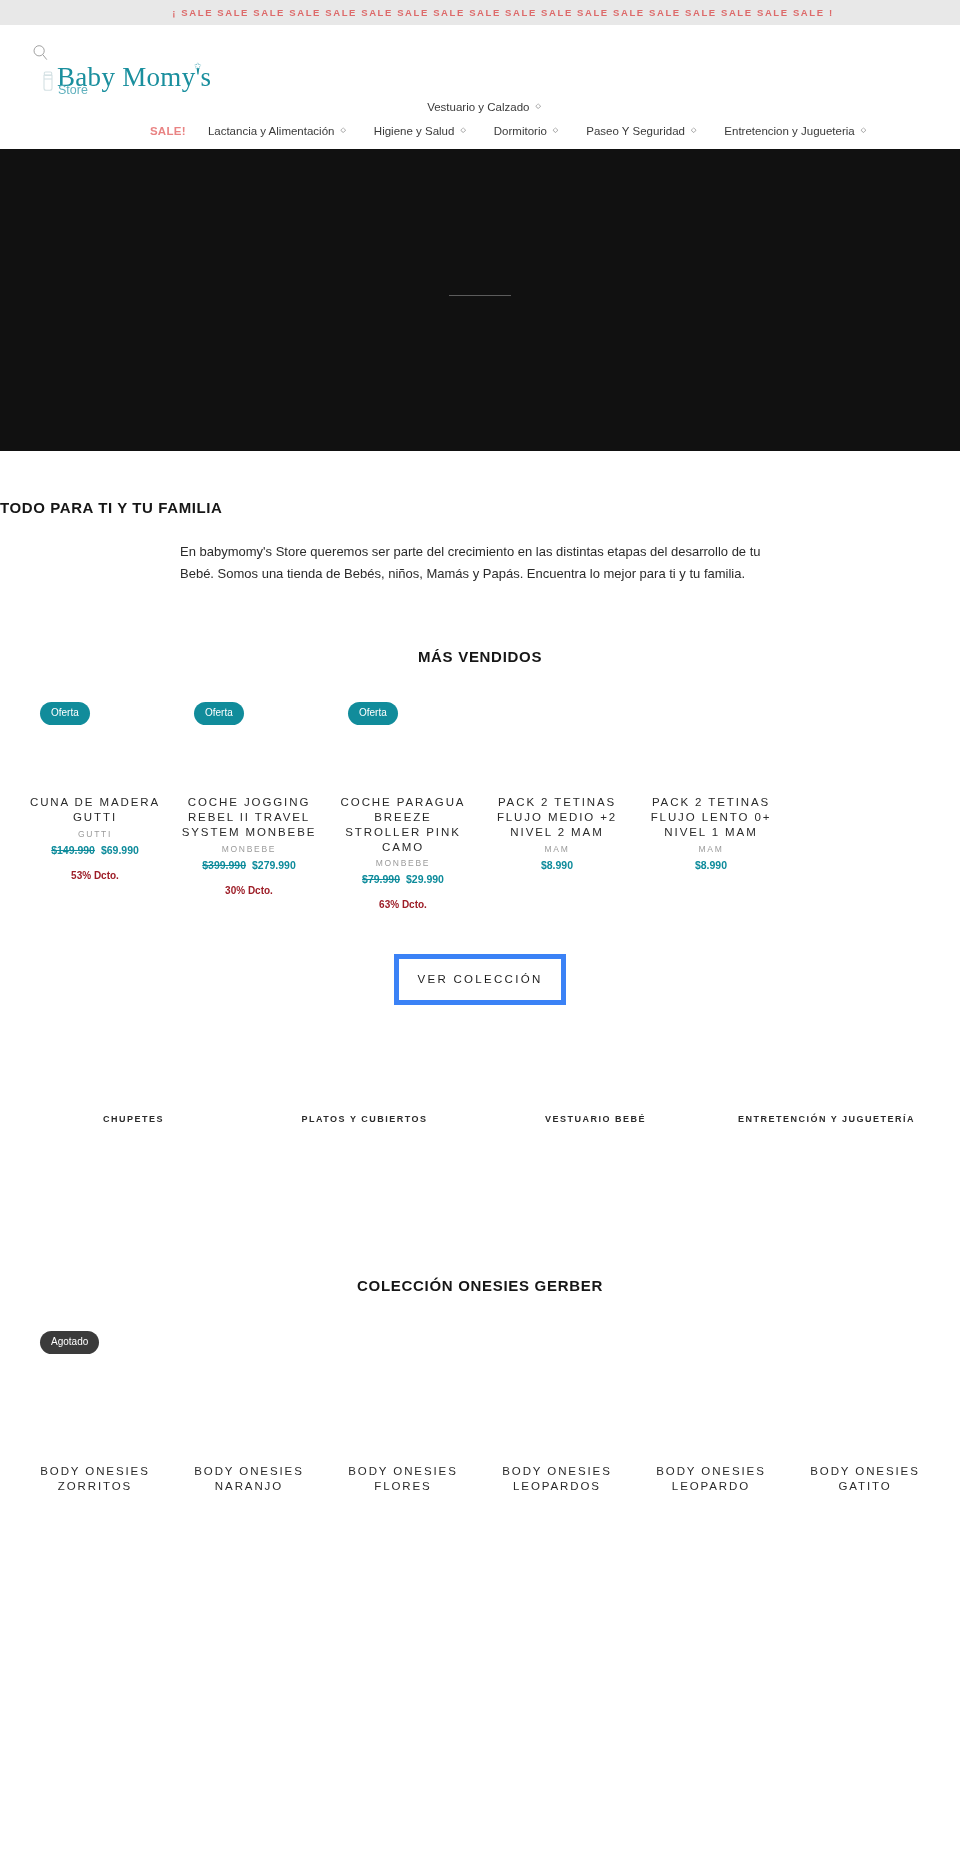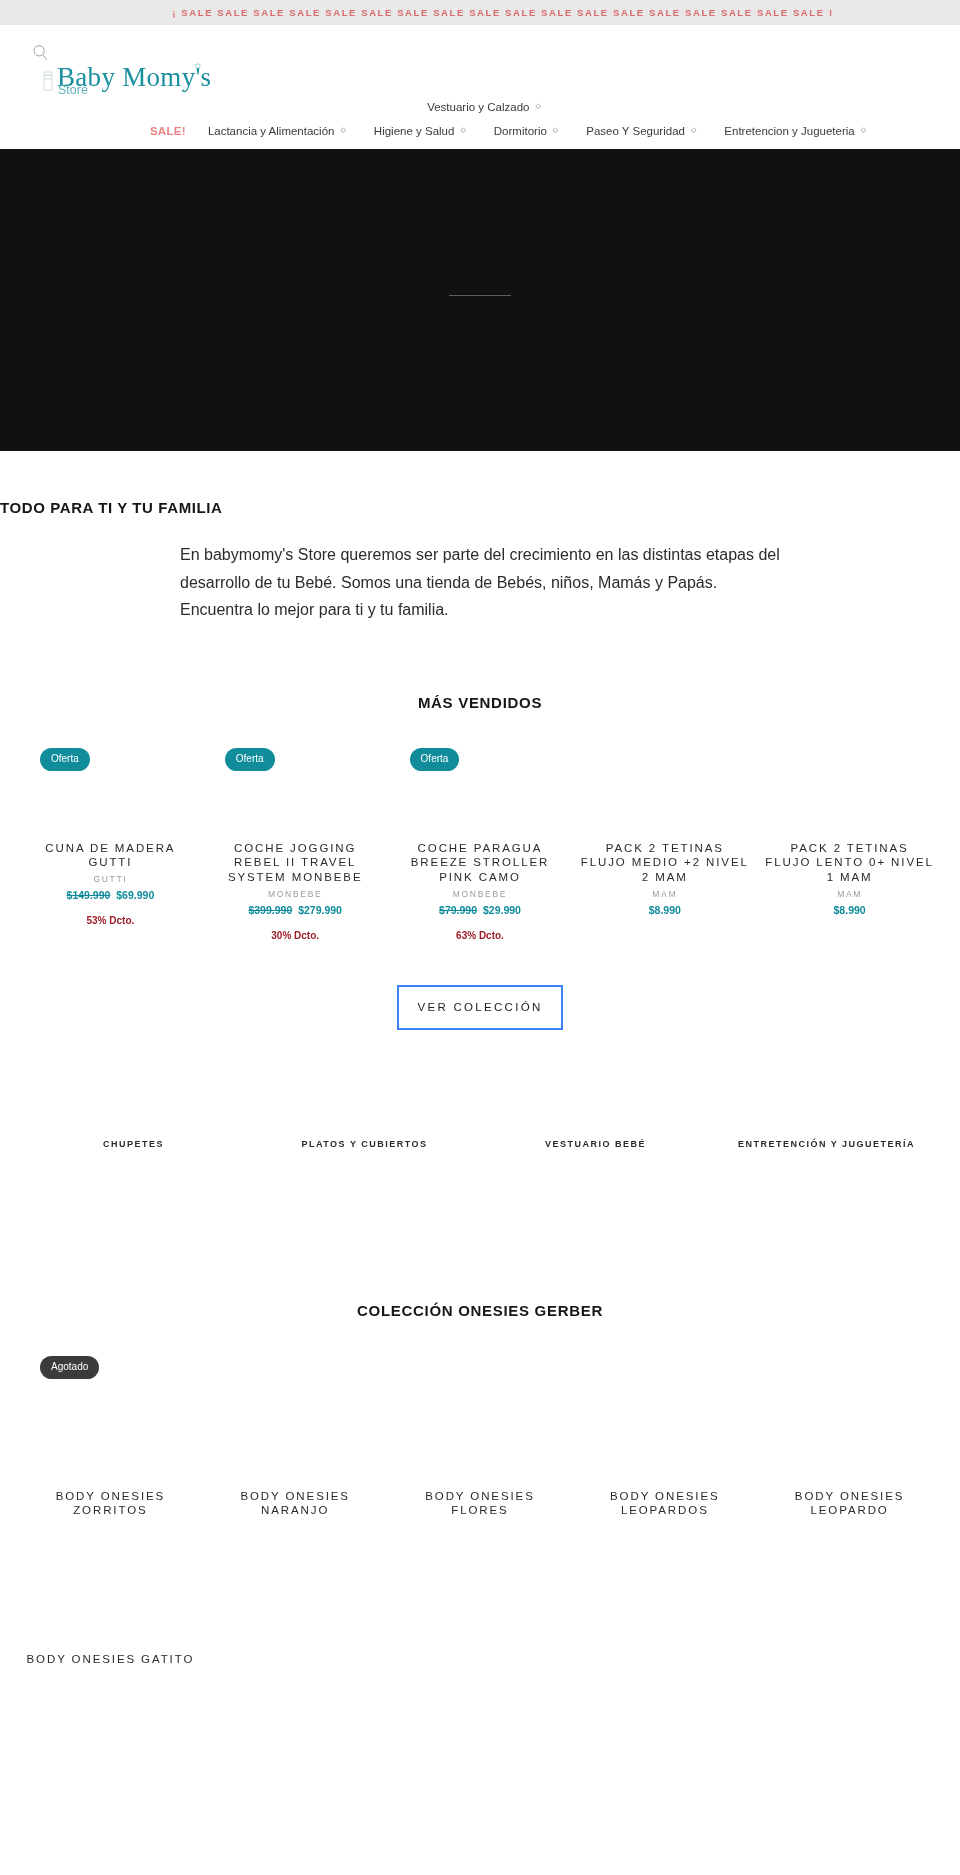--- a/index.html
+++ b/index.html
@@ -150,39 +150,39 @@
     padding: 48px 0 0;
   }
   .intro h2 {
     font-size: 15px;
     font-weight: 700;
     letter-spacing: .6px;
     color: #161616;
   }
   .intro p {
     max-width: 600px;
-    margin: 25px auto 16px;
-    font-size: 16px;
+    margin: 25px auto 8px;
+    font-size: 13px;
     line-height: 1.72;
     color: #2b2b2b;
   }
 
   
   .section-title {
     text-align: center;
     font-size: 15px;
     font-weight: 700;
     letter-spacing: .7px;
     color: #161616;
   }
 
   
   .product-grid {
     display: grid;
-    grid-template-columns: repeat(5, 1fr);
+    grid-template-columns: repeat(6, 1fr);
     column-gap: 0;
     padding: 0 18px;
   }
   .product-card {
     position: relative;
     padding: 0 8px;
     text-align: center;
   }
   .badge-slot {
     height: 26px;
@@ -239,21 +239,21 @@
     color: #9d1d27;
   }
 
   
   .btn-wrap {
     display: flex;
     justify-content: center;
     padding: 44px 0 0;
   }
   .btn-outline {
-    border: 2px solid #3b82f6;
+    border: 5px solid #3b82f6;
     background: #fff;
     min-width: 136px;
     padding: 12px 18px;
     font-size: 11.5px;
     letter-spacing: 2.3px;
     text-align: center;
     line-height: 1.45;
     color: #1d1d1d;
     cursor: pointer;
   }

